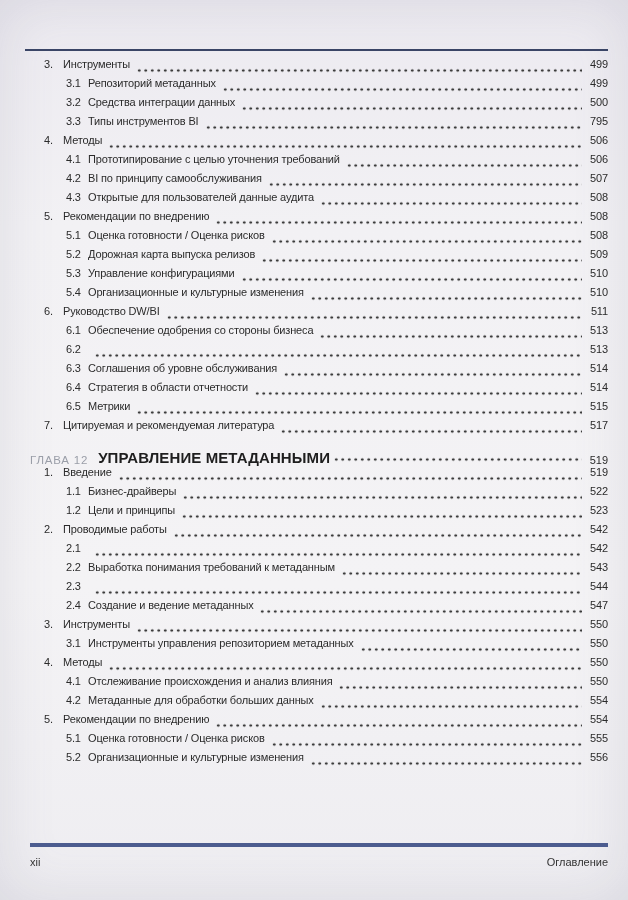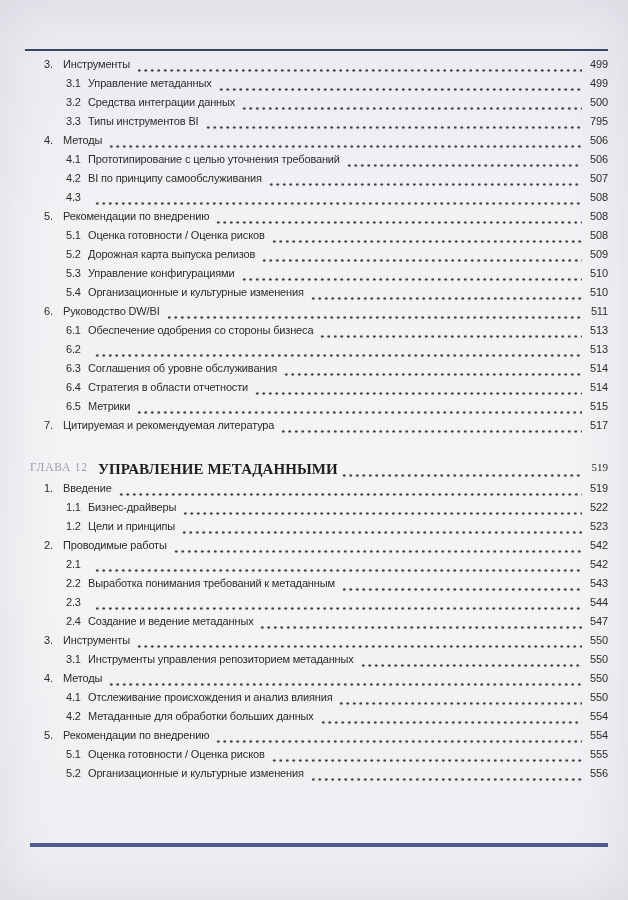--- a/index.html
+++ b/index.html
@@ -40,24 +40,23 @@
     flex: 1 1 auto;
     align-self: stretch;
     margin: 0 2px 0 5px;
     background-image: radial-gradient(circle, #3c3c3c 1.05px, rgba(0,0,0,0) 1.35px);
     background-size: 6.5px 6.5px;
     background-repeat: repeat-x;
     background-position: 1px calc(100% - 4px);
   }
   .pagenum { flex: 0 0 auto; min-width: 24px; text-align: right; }
   .chapter-row {
-    display: flex; align-items: flex-start;
-    height: 21px; margin-top: 23px;
+    display: flex; align-items: flex-end;
+    height: 21px; margin-top: 7px;
     white-space: nowrap;
-    font-family: Liberation Serif, serif;
   }
   .kicker {
     font-size: 11.5px; color: #9a9ea8; letter-spacing: 0.8px;
     margin-right: 10px;
   }
   .chapter-title {
     font-size: 15px; font-weight: 700; color: #1e1e1e; letter-spacing: 0.1px;
   }
   .chapter-row .pagenum { font-size: 11px; }
   .chapter-row .leader { margin-left: 2px; }
@@ -79,21 +78,21 @@
     <div>
   <div class="row l1">
     <span class="num">3.</span>
     <span class="label">Инструменты</span>
     <span class="leader"></span>
     <span class="pagenum">499</span>
   </div>
 
   <div class="row l2">
     <span class="num">3.1</span>
-    <span class="label">Управление метаданных</span>
+    <span class="label">Репозиторий метаданных</span>
     <span class="leader"></span>
     <span class="pagenum">499</span>
   </div>
 
   <div class="row l2">
     <span class="num">3.2</span>
     <span class="label">Средства интеграции данных</span>
     <span class="leader"></span>
     <span class="pagenum">500</span>
   </div>
@@ -121,20 +120,21 @@
 
   <div class="row l2">
     <span class="num">4.2</span>
     <span class="label">BI по принципу самообслуживания</span>
     <span class="leader"></span>
     <span class="pagenum">507</span>
   </div>
 
   <div class="row l2">
     <span class="num">4.3</span>
+    <span class="label">Открытые для пользователей данные аудита</span>
     <span class="leader"></span>
     <span class="pagenum">508</span>
   </div>
 
   <div class="row l1">
     <span class="num">5.</span>
     <span class="label">Рекомендации по внедрению</span>
     <span class="leader"></span>
     <span class="pagenum">508</span>
   </div>
@@ -334,14 +334,18 @@
     <span class="label">Организационные и культурные изменения</span>
     <span class="leader"></span>
     <span class="pagenum">556</span>
   </div>
 </div>
 
   </div>
 
   <div class="rule-bottom" style="background: rgb(76, 92, 143);"></div>
 
+  <div class="footer-text">
+    <span>xii</span>
+    <span>Оглавление</span>
+  </div>
 
 </div>
 
 </body></html>

